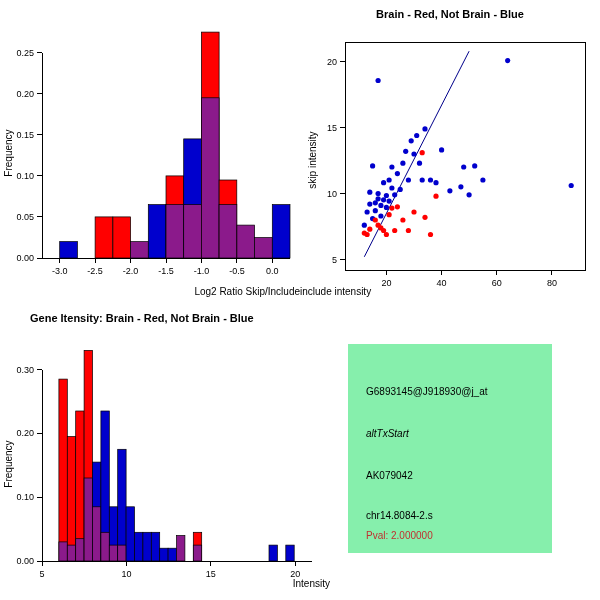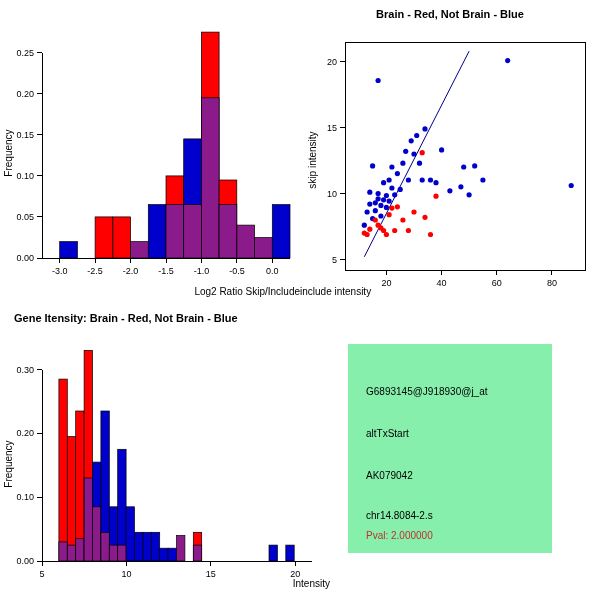--- a/index.html
+++ b/index.html
@@ -252,21 +252,21 @@
       <text class="tick-label" x="37" y="176.6" text-anchor="end">10</text>
       <text class="tick-label" x="37" y="110.7" text-anchor="end">15</text>
       <text class="tick-label" x="37" y="44.8" text-anchor="end">20</text>
       <text class="axis-label" x="16" y="140" text-anchor="middle" transform="rotate(-90 16 140)">skip intensity</text>
     </g>
   </svg>
   <div style="position:absolute; left:0; top:278px; width:300px; text-align:left; font-size:10px;">include intensity</div>
 </div>
 
 <div class="panel" id="gene-hist-panel" style="left:0px; top:312px; width:330px; height:285px;">
-  <div class="panel-title" style="width:330px; text-align:left; padding-left:14px;">Gene Itensity: Brain - Red, Not Brain - Blue</div>
+  <div class="panel-title" style="width:330px; text-align:left; padding-left:14px;margin-left:16px;">Gene Itensity: Brain - Red, Not Brain - Blue</div>
   <svg width="330" height="260" viewBox="0 0 330 260">
 
     <g>
 
       <rect class="bar-red" x="58.9" y="55.1" width="8.4" height="181.9"></rect>
       <rect class="bar-overlap" x="58.9" y="217.9" width="8.4" height="19.1"></rect>
 
       <rect class="bar-red" x="67.3" y="112.5" width="8.4" height="124.5"></rect>
       <rect class="bar-overlap" x="67.3" y="221.1" width="8.4" height="15.9"></rect>
 
@@ -333,17 +333,17 @@
       <text class="tick-label" x="126.4" y="253" text-anchor="middle">10</text>
       <text class="tick-label" x="210.8" y="253" text-anchor="middle">15</text>
       <text class="tick-label" x="295.2" y="253" text-anchor="middle">20</text>
     </g>
   </svg>
   <div style="position:absolute; left:0; top:266px; width:330px; text-align:right; font-size:10px;">Intensity</div>
 </div>
 
 <div class="panel" id="info-panel">
   <div class="info-line" style="top:42px;">G6893145@J918930@j_at</div>
-  <div class="info-line" style="top:84px;">altTxStart</div>
+  <div class="info-line" style="top:84px;font-style:italic;">altTxStart</div>
   <div class="info-line" style="top:126px;text-align:center;">AK079042</div>
   <div class="info-line" style="top:166px;">chr14.8084-2.s</div>
   <div class="info-line info-pval" style="top:186px;">Pval: 2.000000</div>
 </div>
 
 </body></html>

